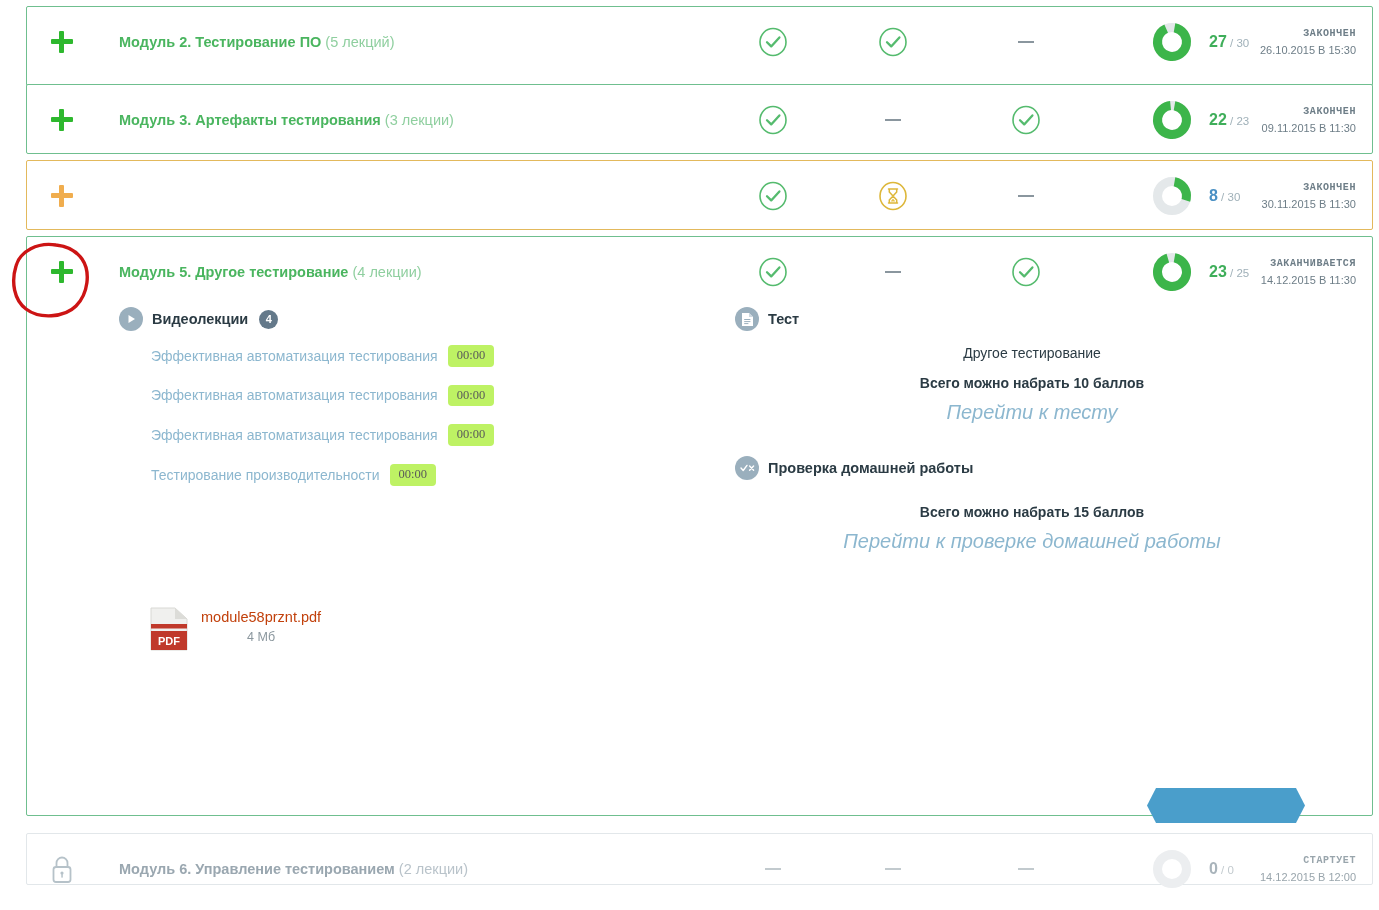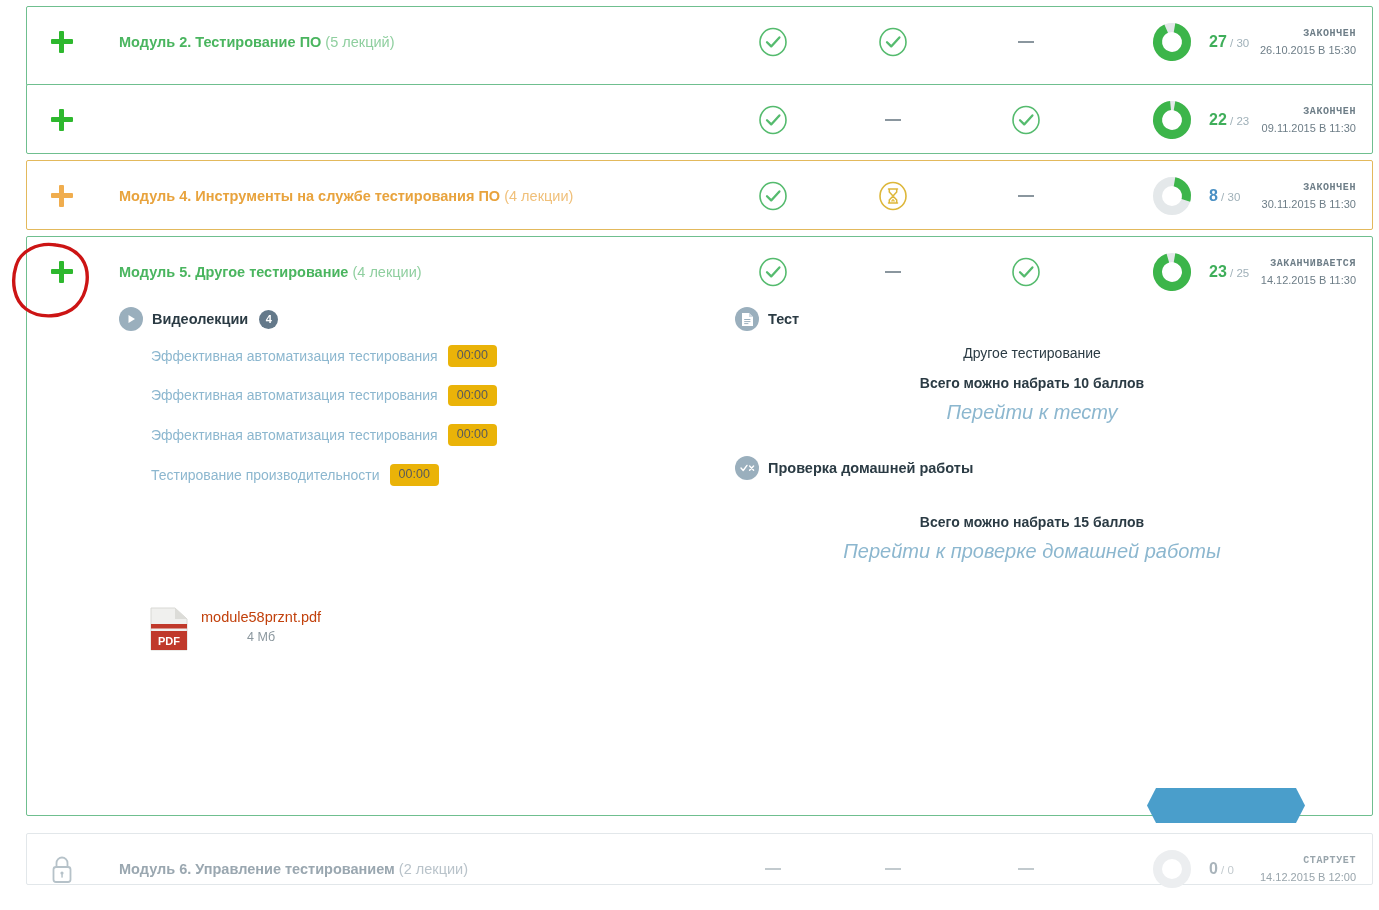--- a/index.html
+++ b/index.html
@@ -194,26 +194,27 @@
     align-items: center;
     gap: 10px;
     margin: 0 0 18px 32px;
   }
   .lecture-name {
     font-size: 14px;
     color: #8cb7cf;
     cursor: pointer;
   }
   .time-pill {
-    background: #eab308;
+    background: #bef264;
     color: #5a5a5a;
     font-size: 12.5px;
     border-radius: 4px;
     padding: 3px 9px;
     line-height: 1.25;
+    font-family: Liberation Serif, serif;
   }
 
   .r-sub {
     font-size: 14px;
     color: #2b3b44;
     margin: 0 0 14px 34px;
   }
   .r-bold {
     font-size: 14px;
     font-weight: bold;
@@ -317,20 +318,24 @@
         <span class="s-date">26.10.2015 В 15:30</span>
       </div>
     </div>
   </div>
 
   <div class="module-card" style="top:84px; height:70px;">
     <div class="module-row">
       <div class="toggle-icon">
           <span class="plus-glyph"></span>
         </div>
+      <div class="module-title">
+        <span class="t-main">Модуль 3. Артефакты тестирования</span>
+        <span class="t-sub">(3 лекции)</span>
+      </div>
       <div class="status-cell st1">
         <svg class="ring-check" viewBox="0 0 30 30">
             <ellipse cx="15" cy="15" rx="13" ry="13.5" fill="none" stroke="#55bb6e" stroke-width="1.6"></ellipse>
             <path d="M9 15.2 L13.2 19.4 L21.4 10.4" fill="none" stroke="#55bb6e" stroke-width="2.3" stroke-linecap="round" stroke-linejoin="round"></path>
           </svg>
       </div>
       <div class="status-cell st2">
           <span class="dash"></span>
         </div>
       <div class="status-cell st3">
@@ -353,24 +358,20 @@
         <span class="s-date">09.11.2015 В 11:30</span>
       </div>
     </div>
   </div>
 
   <div class="module-card amber" style="top:160px; height:70px;">
     <div class="module-row">
       <div class="toggle-icon">
           <span class="plus-glyph"></span>
         </div>
-      <div class="module-title">
-        <span class="t-main">Модуль 4. Инструменты на службе тестирования ПО</span>
-        <span class="t-sub">(4 лекции)</span>
-      </div>
       <div class="status-cell st1">
         <svg class="ring-check" viewBox="0 0 30 30">
             <ellipse cx="15" cy="15" rx="13" ry="13.5" fill="none" stroke="#55bb6e" stroke-width="1.6"></ellipse>
             <path d="M9 15.2 L13.2 19.4 L21.4 10.4" fill="none" stroke="#55bb6e" stroke-width="2.3" stroke-linecap="round" stroke-linejoin="round"></path>
           </svg>
       </div>
       <div class="status-cell st2">
         <svg class="ring-hour" viewBox="0 0 30 30">
           <ellipse cx="15" cy="15" rx="13" ry="13.5" fill="none" stroke="#ddb73a" stroke-width="1.6"></ellipse>
           <path d="M10.5 8 L19.5 8 M10.5 22 L19.5 22 M11.3 8 L11.3 11 L15 15 L18.7 11 L18.7 8 M11.3 22 L11.3 19 L15 15 L18.7 19 L18.7 22" fill="none" stroke="#ddb73a" stroke-width="1.5" stroke-linecap="round" stroke-linejoin="round"></path>
@@ -501,21 +502,21 @@
 
         <div class="sec-head" style="margin-top:32px;">
           <span class="sec-ico">
             <svg width="15" height="10" viewBox="0 0 15 10">
                 <path d="M1 5 L3.2 7.5 L7 2.4" fill="none" stroke="#ffffff" stroke-width="1.4" stroke-linecap="round" stroke-linejoin="round"></path>
                 <path d="M9.6 3 L13.6 7.2 M13.6 3 L9.6 7.2" stroke="#ffffff" stroke-width="1.4" stroke-linecap="round"></path>
               </svg>
           </span>
           <span class="sec-title">Проверка домашней работы</span>
         </div>
-        <div class="r-bold" style="margin-top:34px;">Всего можно набрать 15 баллов</div>
+        <div class="r-bold" style="margin-top:24px;">Всего можно набрать 15 баллов</div>
         <div class="r-link">Перейти к проверке домашней работы</div>
       </div>
 
       <div class="hex-button">
         <svg width="160" height="37" viewBox="0 0 160 37">
           <path d="M10 1 H150 L159 18.5 L150 36 H10 L1 18.5 Z" fill="#4a9ecb"></path>
         </svg>
 
       </div>
     </div>

